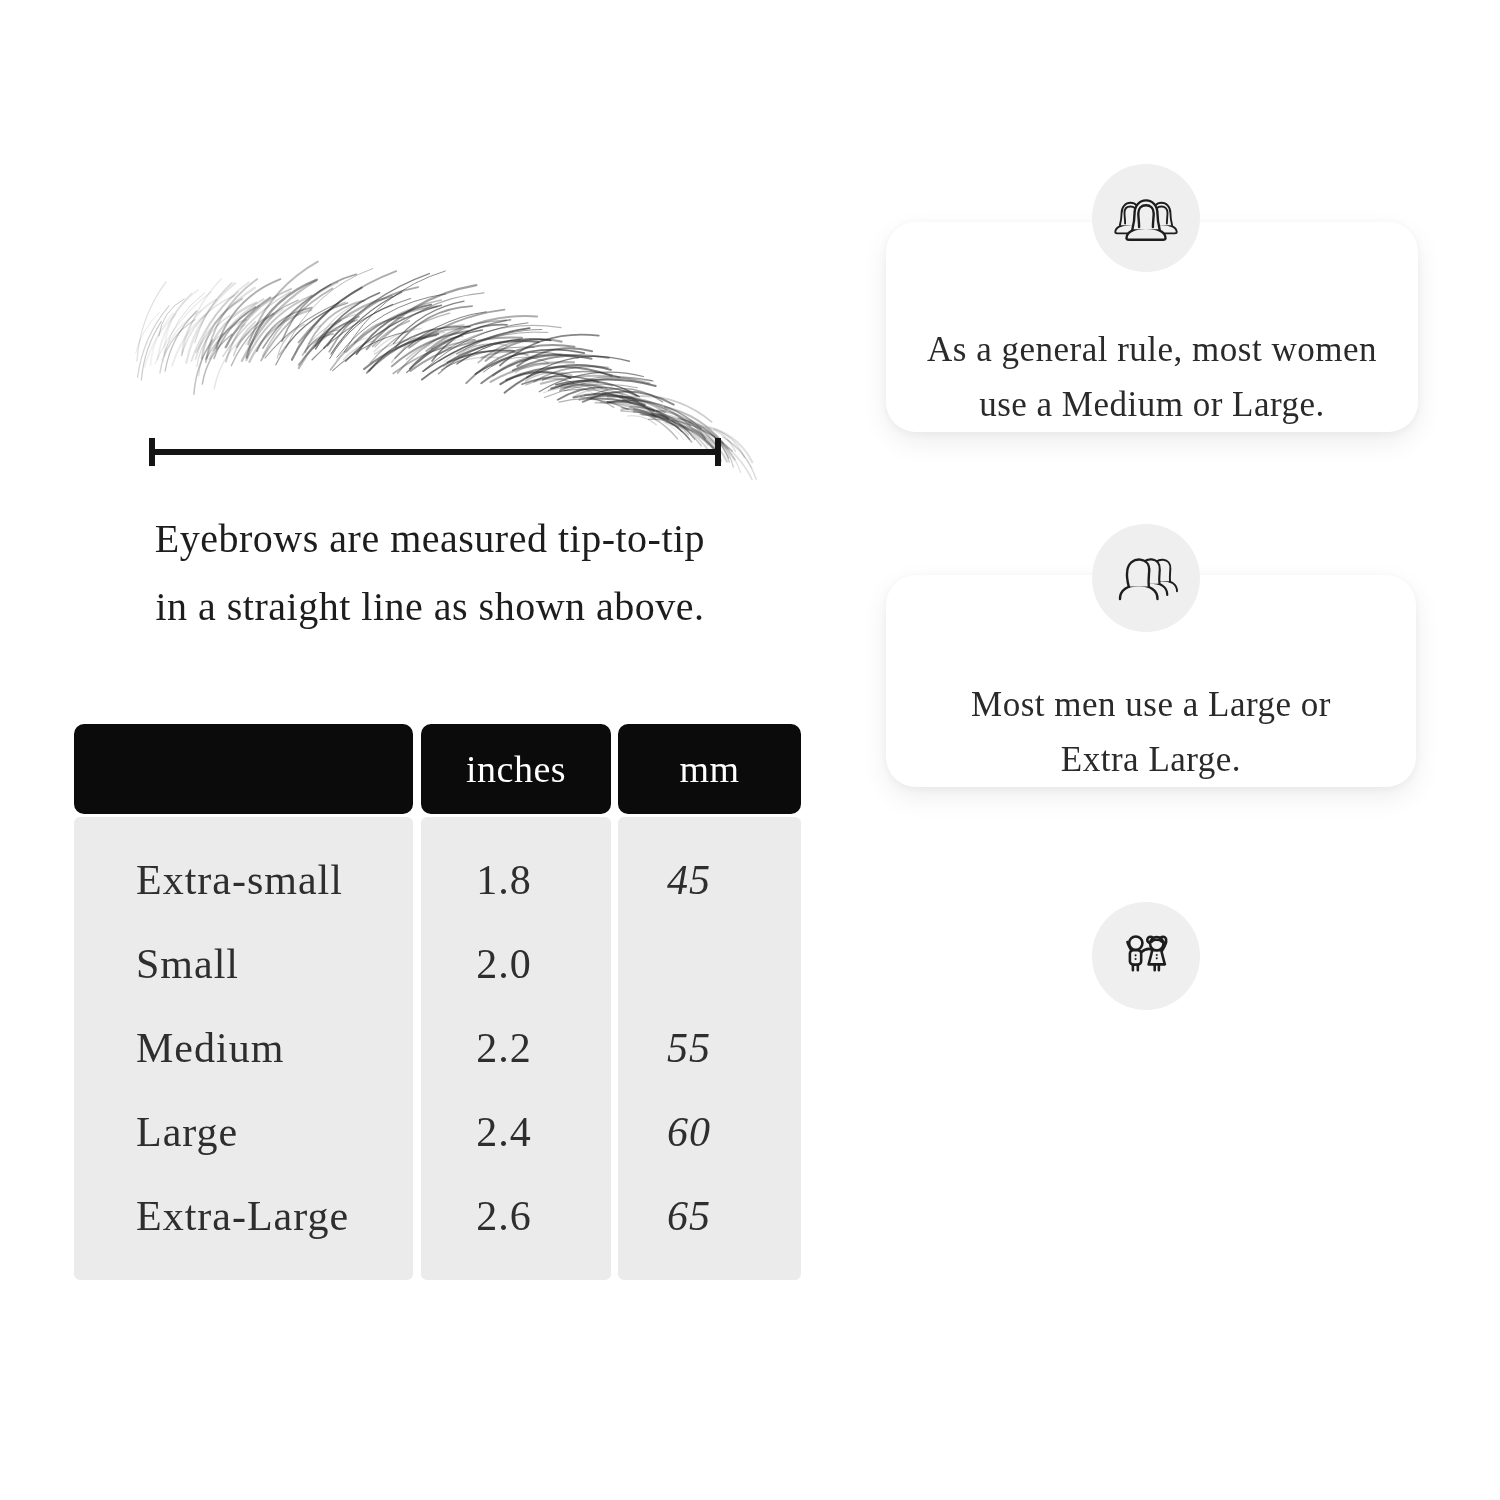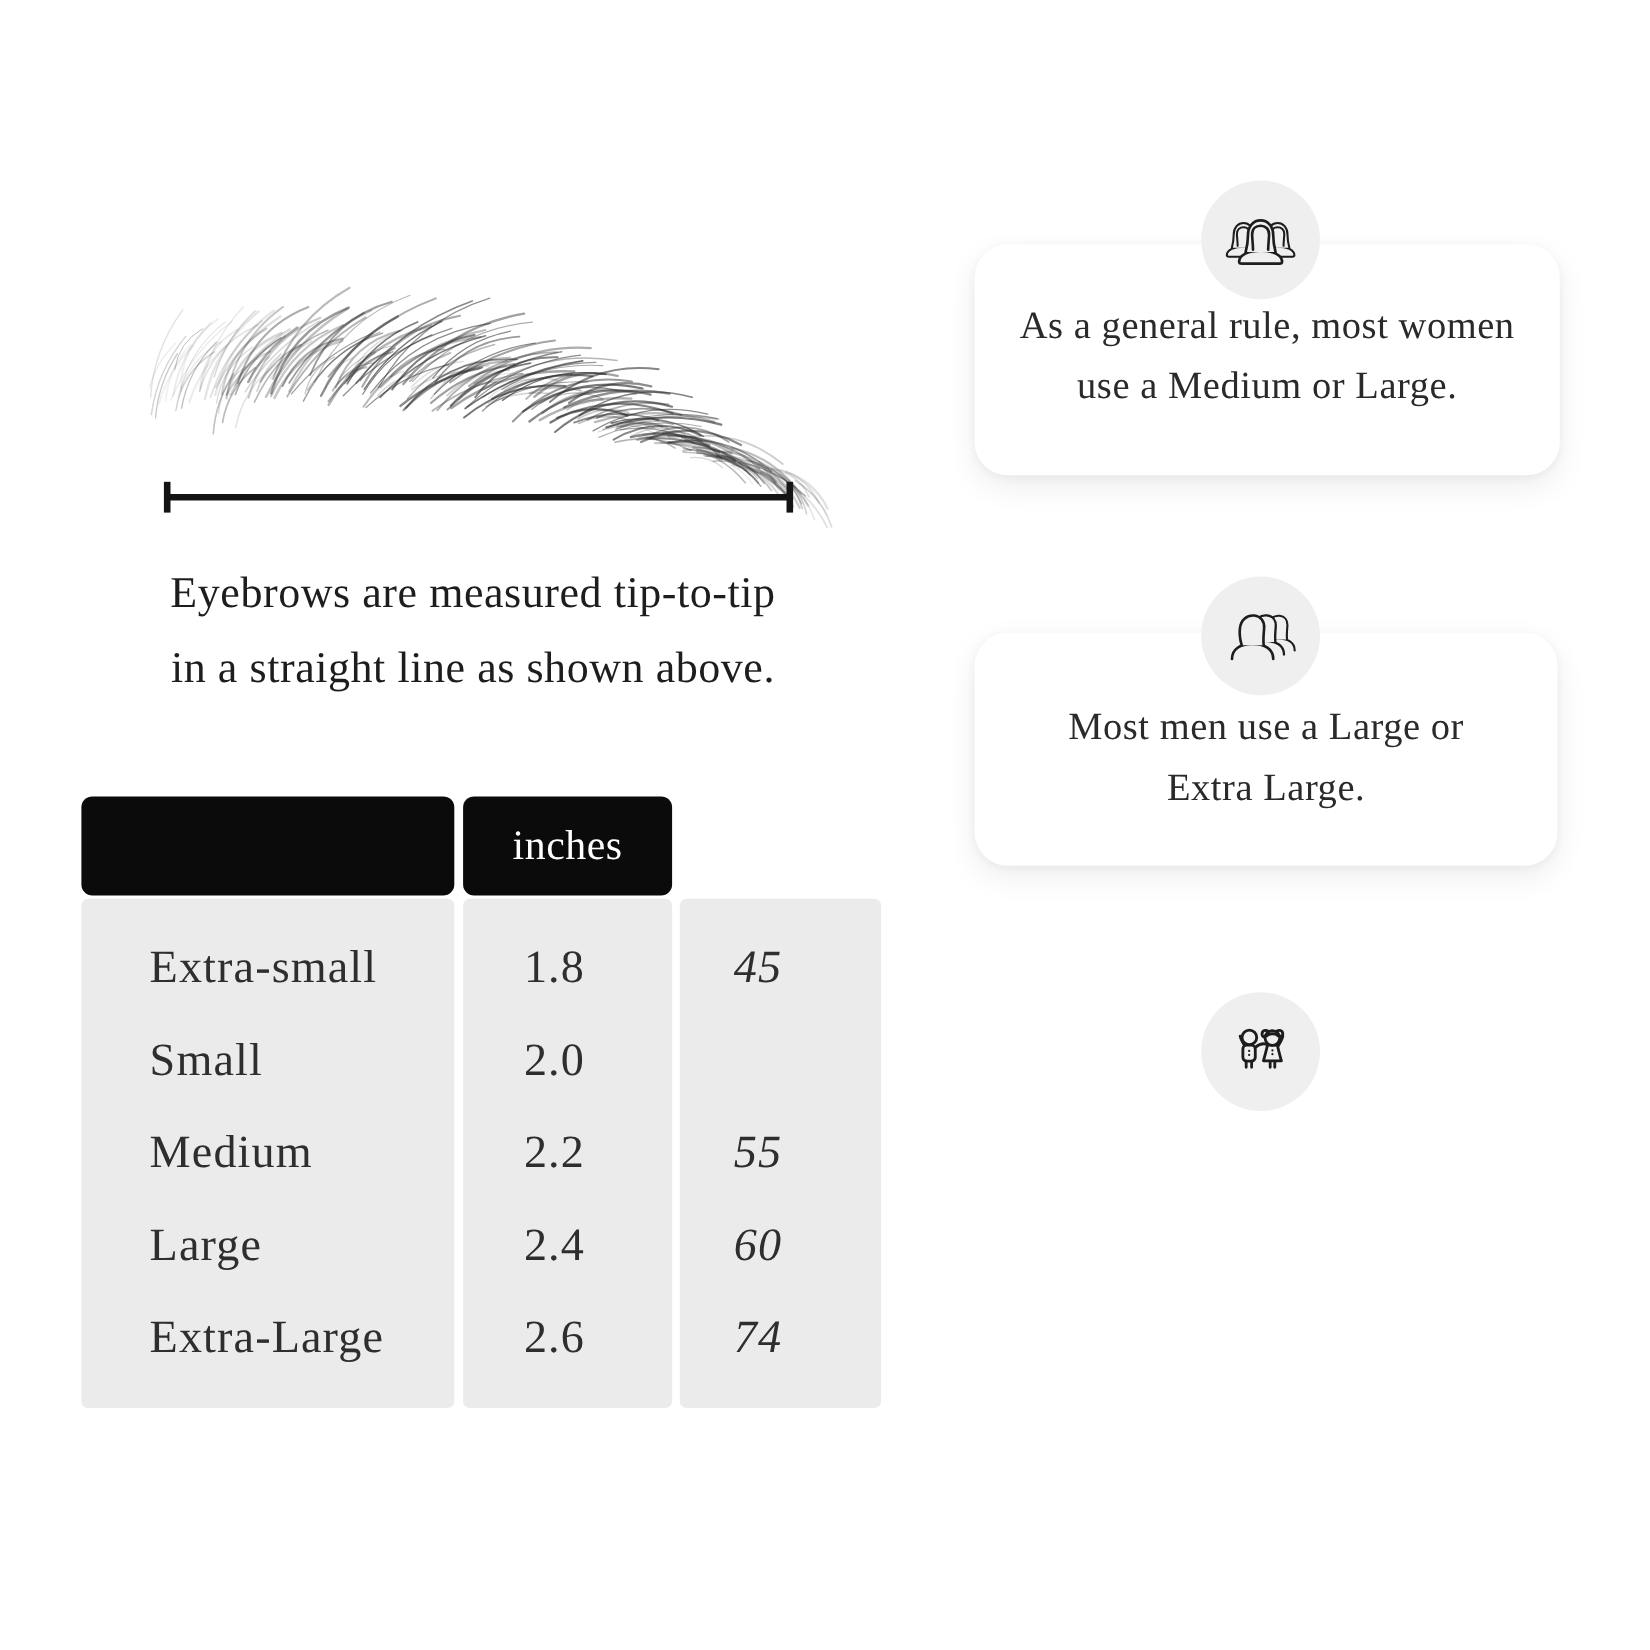--- a/index.html
+++ b/index.html
@@ -20,21 +20,21 @@
   .colbg1{left:74px;width:339px}.colbg2{left:421px;width:190px}.colbg3{left:618px;width:183px}
 
   .trow{position:absolute;left:74px;width:727px;height:84px;display:flex;}
   .cell{display:flex;align-items:center;font-size:42px;color:#2e2e2e;letter-spacing:1px;}
   .cl{width:339px;padding-left:62px;box-sizing:border-box;text-align:center;}
   .ci{width:166px;margin-left:8px;justify-content:center;}
   .cm{width:190px;margin-left:7px;justify-content:center;font-style:italic;}
 
   .card{position:absolute;background:var(--card-bg,#ffffff);border-radius:30px;box-sizing:border-box;
         box-shadow:0 10px 28px rgba(0,0,0,.07),0 2px 8px rgba(0,0,0,.045);
-        display:flex;align-items:flex-start;justify-content:center;}
+        display:flex;align-items:flex-end;justify-content:center;}
   .card1{left:886px;top:222px;width:532px;height:210px;padding-top:46px;}
   .card2{left:886px;top:575px;width:530px;height:212px;padding-top:58px;}
   .card3{left:886px;top:948px;width:532px;height:372px;padding-top:108px;}
   .card-text{text-align:center;font-size:35px;line-height:55px;white-space:pre-line;color:#2a2a2a;letter-spacing:.5px;}
 
   .badge{position:absolute;width:108px;height:108px;border-radius:50%;
          background:var(--icon-badge-bg,#f0efef);display:flex;align-items:center;justify-content:center;}
   .badge1{left:1092px;top:164px}.badge2{left:1092px;top:524px}.badge3{left:1092px;top:902px}
 
   .st{stroke:#1d1d1d;stroke-width:2.4;fill:none;stroke-linecap:round;stroke-linejoin:round;}
@@ -282,20 +282,23 @@
 
   <div class="caption">Eyebrows are measured tip-to-tip
 in a straight line as shown above.</div>
 
   <div class="hdr hdr1">
       <span></span>
     </div>
   <div class="hdr hdr2">
       <span>inches</span>
     </div>
+  <div class="hdr hdr3">
+      <span>mm</span>
+    </div>
 
   <div class="colbg colbg1"></div>
   <div class="colbg colbg2"></div>
   <div class="colbg colbg3"></div>
 
   <div class="trow" style="top:838px">
     <div class="cell cl">Extra-small</div>
     <div class="cell ci">1.8</div>
     <div class="cell cm">45</div>
   </div>
@@ -309,21 +312,21 @@
     <div class="cell cm">55</div>
   </div>
   <div class="trow" style="top:1090px">
     <div class="cell cl">Large</div>
     <div class="cell ci">2.4</div>
     <div class="cell cm">60</div>
   </div>
   <div class="trow" style="top:1174px">
     <div class="cell cl">Extra-Large</div>
     <div class="cell ci">2.6</div>
-    <div class="cell cm">74</div>
+    <div class="cell cm">65</div>
   </div>
 
   <div class="card card1">
     <div class="card-text">As a general rule, most women
 use a Medium or Large.</div>
   </div>
   <div class="card card2">
     <div class="card-text">Most men use a Large or
 Extra Large.</div>
   </div>

